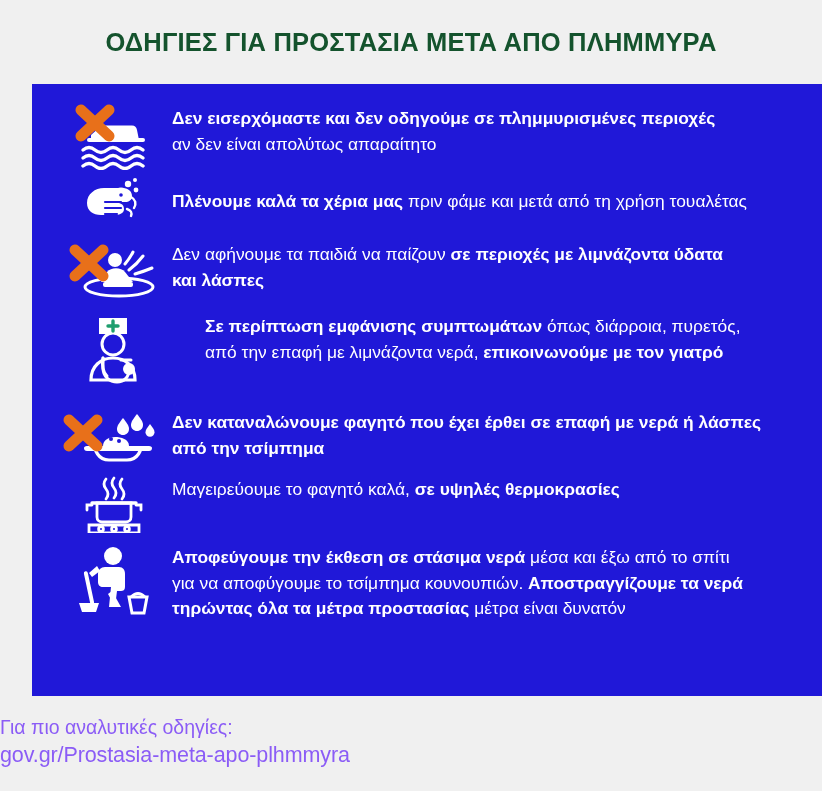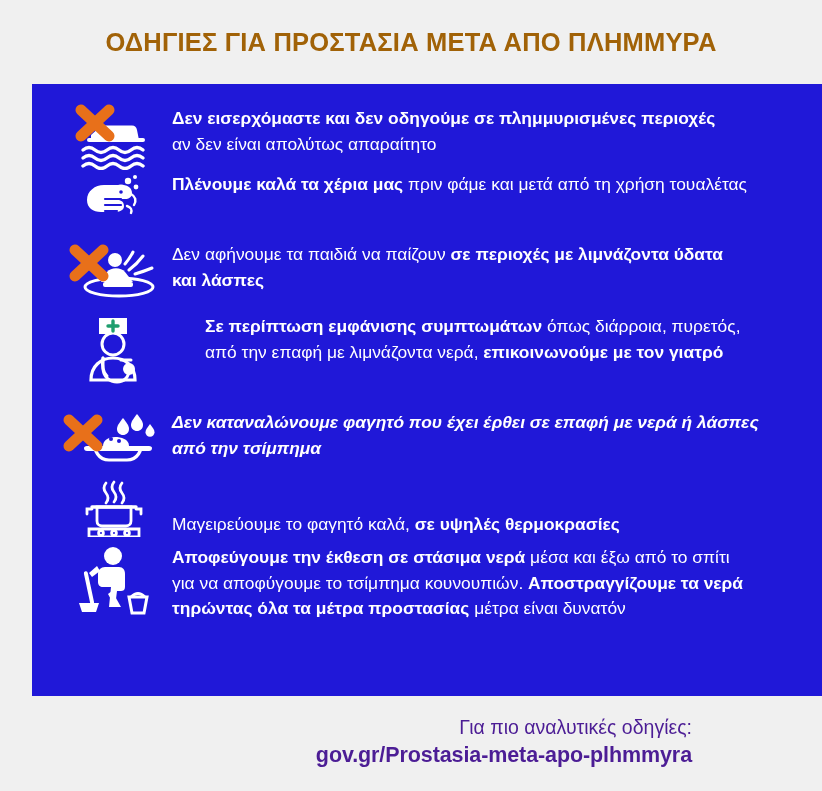--- a/index.html
+++ b/index.html
@@ -23,21 +23,21 @@
 
   
   .header {
     height: 84px;
     display: flex;
     align-items: center;
     justify-content: center;
     background: #f0f0f0;
   }
   .header-title {
-    color: #a16207;
+    color: #14532d;
     font-size: 25.5px;
     font-weight: bold;
     letter-spacing: 0.2px;
     text-align: center;
     white-space: nowrap;
   }
 
   
   .panel {
     position: absolute;
@@ -73,52 +73,52 @@
     line-height: 25.5px;
     padding-top: 2px;
     box-sizing: border-box;
   }
   .text-cell .b { font-weight: bold; }
   .text-cell .r { font-weight: normal; }
 
   
   .row-1 { height: 78px; padding-top: 12px; }
   .row-2 { height: 64px; align-items: center; }
-  .row-3 { height: 62px; align-items: flex-start; }
+  .row-3 { height: 62px; align-items: center; }
   .row-4 { height: 72px; padding-top: 8px; justify-content: space-between; }
   .row-5 { height: 96px; padding-top: 8px; gap: 33px; }
-  .row-6 { height: 75px; padding-top: 8px; font-style: italic; }
-  .row-7 { height: 62px; align-items: flex-end; }
+  .row-6 { height: 75px; padding-top: 8px; }
+  .row-7 { height: 62px; align-items: flex-start; }
   .row-8 { height: 98px; padding-top: 6px; }
 
   
   .footer {
     position: absolute;
     left: 0;
     top: 696px;
     width: 822px;
     height: 95px;
     background: #f0f0f0;
   }
   .footer-text {
     position: absolute;
     left: 0;
     top: 18px;
     width: 692px;
-    text-align: right;
-    color: #4c1d95;
+    text-align: left;
+    color: #8b5cf6;
   }
   .footer-line1 {
     font-size: 19.5px;
     font-weight: normal;
     line-height: 26px;
   }
   .footer-line2 {
     font-size: 21.5px;
-    font-weight: bold;
+    font-weight: normal;
     line-height: 30px;
     letter-spacing: -0.1px;
   }
 </style>
 </head>
 <body>
 
 <div class="poster">
 
   <div class="header">

